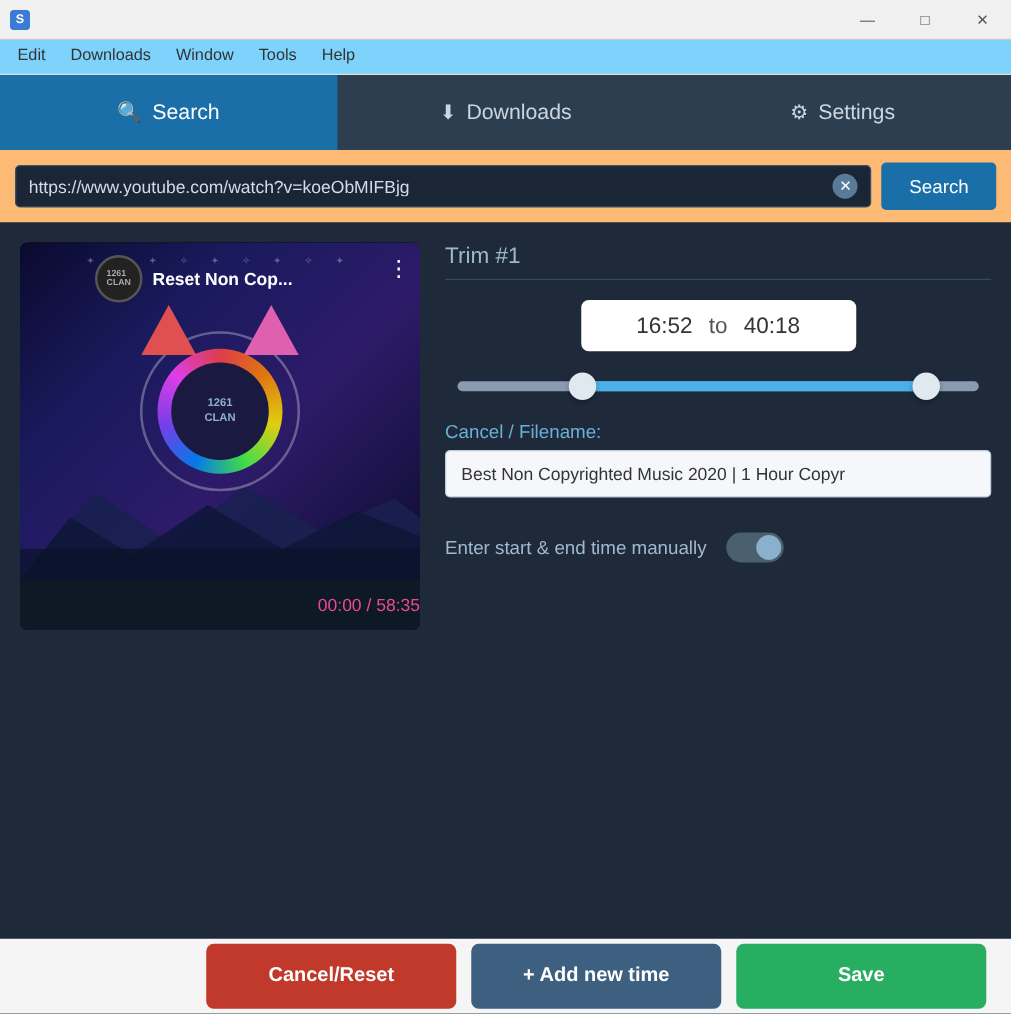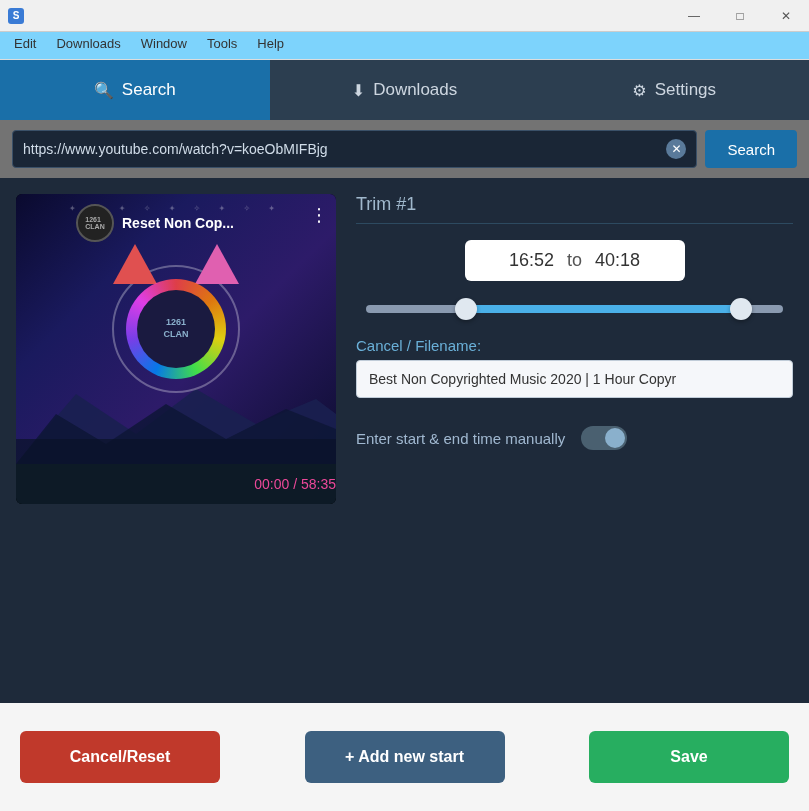--- a/index.html
+++ b/index.html
@@ -94,23 +94,24 @@
       color: #cdd6e0;
     }
     .tab.active {
       background: #1a6fa8;
       color: white;
     }
     .tab-icon { font-size: 16px; }
 
     
     #url-bar {
-      background: #737373;
+      background: #fdba74;
       padding: 10px 12px;
       display: flex;
+      align-items: center;
       gap: 8px;
       flex-shrink: 0;
     }
     #url-input-wrap {
       flex: 1;
       background: #1a2636;
       border: 1px solid #3a5068;
       border-radius: 4px;
       display: flex;
       align-items: center;
@@ -354,24 +355,24 @@
       border-radius: 50%;
       position: absolute;
       top: 2px;
       right: 2px;
       transition: left 0.2s;
     }
 
     
     #bottom-bar {
       background: #f5f5f5;
-      padding: 28px 20px;
+      padding: 4px 20px;
       display: flex;
       gap: 12px;
-      justify-content: space-between;
+      justify-content: flex-end;
       flex-shrink: 0;
     }
     .action-btn {
       flex: 1;
       max-width: 200px;
       height: 52px;
       border: none;
       border-radius: 6px;
       font-size: 16px;
       font-weight: 600;
@@ -501,15 +502,15 @@
       <div id="toggle-switch">
         <div id="toggle-knob"></div>
       </div>
     </div>
 
   </div>
 </div>
 
 <div id="bottom-bar">
   <button class="action-btn" id="cancel-btn">Cancel/Reset</button>
-  <button class="action-btn" id="add-trim-btn">+ Add new start</button>
+  <button class="action-btn" id="add-trim-btn">+ Add new time</button>
   <button class="action-btn" id="save-btn">Save</button>
 </div>
 
 </body></html>

